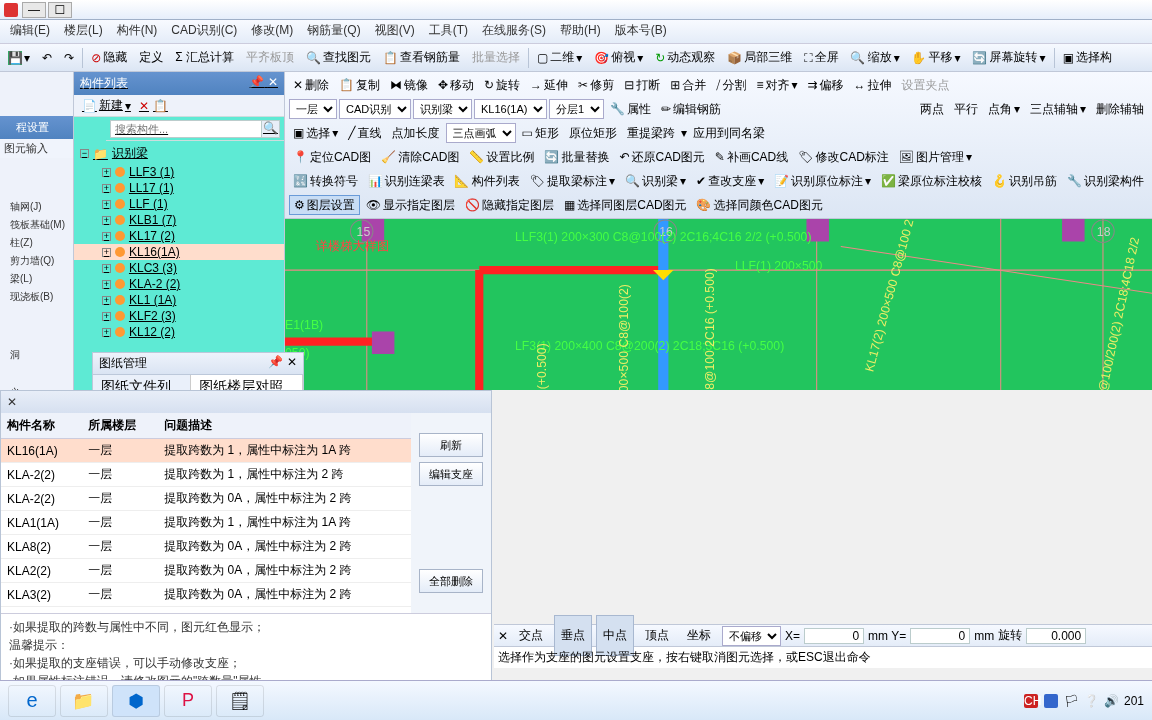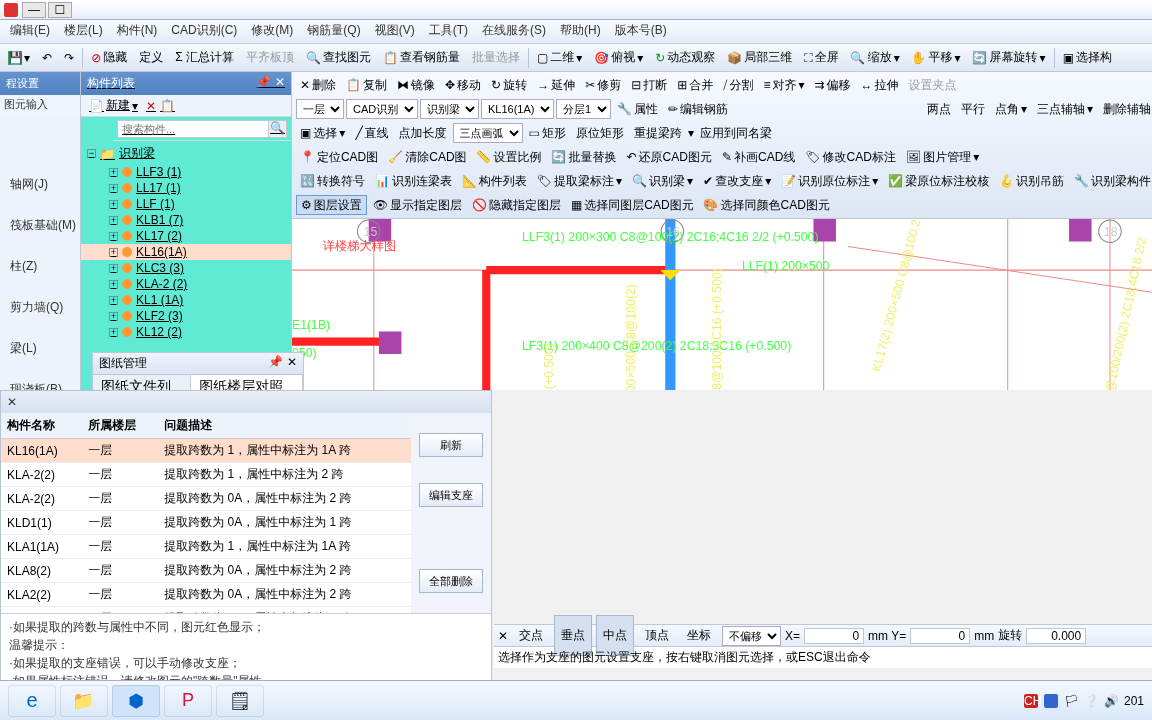--- a/index.html
+++ b/index.html
@@ -14,23 +14,23 @@
 .menubar { height: 24px; background: linear-gradient(#f8faff,#e4ecf8); border-bottom: 1px solid #ccd; display: flex; padding: 0 4px; gap: 2px; }
 .menubar .mitem { padding: 2px 6px; color: #333; }
 
 .toolbar-main { height: 28px; background: linear-gradient(#f6f9ff,#dce6f4); border-bottom: 1px solid #c0c8d8; display: flex; align-items: center; padding: 0 4px; gap: 4px; }
 .tb-btn { display: inline-flex; align-items: center; height: 22px; padding: 0 4px; gap: 2px; border-radius: 2px; }
 .tb-sep { width: 1px; height: 20px; background: #b8c4d6; }
 .tb-ico { width: 14px; height: 14px; display: inline-block; }
 
 .work { display: flex; height: 318px; }
 .leftcol { width: 92px; background: #eef2fa; border-right: 1px solid #c0c8d8; }
-.leftcol .hdr { background: linear-gradient(#6593cf,#5083c0); color: #fff; padding: 4px 6px; font-size: 11px; }
+.leftcol .hdr { background: linear-gradient(#6593cf,#5083c0); color: #fff; padding: 4px 16px; font-size: 11px; margin-top: 44px; }
 .leftcol .sec-title { background: #f0f4fc; padding: 2px 4px; font-size: 11px; color: #333; }
-.leftcol .item { padding: 2px 4px 2px 10px; font-size: 12px; color: #333; white-space: nowrap; overflow: hidden; margin-top: 20px; }
+.leftcol .item { padding: 2px 4px 2px 10px; font-size: 10px; color: #333; white-space: nowrap; overflow: hidden; }
 
 .midcol { width: 212px; background: #5eead4; border-right: 1px solid #c0c8d8; display: flex; flex-direction: column; text-decoration: underline; }
 .midcol .mhdr { background: linear-gradient(#6593cf,#5083c0); color: #fff; padding: 3px 6px; font-size: 11px; display: flex; justify-content: space-between; }
 .mbar { height: 22px; background: #eef2fa; border-bottom: 1px solid #cdd; display: flex; align-items: center; padding: 0 4px; gap: 4px; }
 .mbar .newbtn { display: flex; align-items: center; gap: 2px; padding: 0 4px; }
 .search-row { height: 24px; display: flex; align-items: center; padding: 2px 4px; border-bottom: 1px solid #cdd; margin-left: 32px; }
 .search-row input { flex: 1; height: 18px; border: 1px solid #bcc; padding: 0 4px; font-size: 11px; color: #888; }
 .search-row .sicon { width: 18px; height: 18px; border: 1px solid #bcc; border-left: none; text-align: center; background: #e8eef8; }
 .tree { flex: 1; overflow: auto; padding: 2px 0; font-size: 11px; }
 .tree .troot { padding: 2px 6px; display: flex; align-items: center; gap: 4px; }
@@ -39,38 +39,38 @@
 .tree .tnode .tico { width: 10px; height: 10px; background: #f93; border-radius: 50%; }
 .tree .exp { width: 9px; height: 9px; border: 1px solid #888; text-align: center; line-height: 7px; font-size: 9px; }
 
 .canvas-area { flex: 1; display: flex; flex-direction: column; background: #000; }
 .ctools { background: linear-gradient(#f6f9ff,#dce6f4); border-bottom: 1px solid #c0c8d8; padding: 2px 4px; display: flex; flex-wrap: wrap; align-items: center; gap: 2px; }
 .ctools .row { display: flex; align-items: center; gap: 2px; width: 100%; min-height: 22px; }
 .cbtn { display: inline-flex; align-items: center; height: 20px; padding: 0 4px; gap: 2px; white-space: nowrap; }
 .csel { height: 20px; border: 1px solid #aac; background: #fff; padding: 0 2px; font-size: 11px; }
 .cbtn.active { background: #c8ddf5; border: 1px solid #6a9bd8; }
 
-.canvas { flex: 1; position: relative; background: #ffffff; overflow: hidden; }
+.canvas { flex: 1; position: relative; background: #22c55e; overflow: hidden; }
 .canvas svg { position: absolute; inset: 0; }
 
 .dwg-panel { position: absolute; left: 92px; top: 352px; width: 212px; }
 .dwg-hdr { background: linear-gradient(#eef3fb,#dae4f3); border: 1px solid #bcc8da; padding: 2px 6px; display: flex; justify-content: space-between; font-size: 11px; }
 .dwg-tabs { display: flex; background: #f4f7fc; border: 1px solid #bcc8da; border-top: none; }
 .dwg-tabs .tab { padding: 3px 8px; font-size: 14px; background: #eaf0fa; border-right: 1px solid #ccc; }
 .dwg-tabs .tab.act { background: #fff; }
 
 .check-panel { position: absolute; left: 0; top: 390px; width: 492px; background: #f0f4fa; border: 1px solid #b8c4d6; }
 .check-hdr { background: linear-gradient(#e8eef8,#d6e0f0); padding: 4px 6px; font-size: 11px; color: #333; display: flex; justify-content: space-between; }
 .check-body { display: flex; height: 200px; }
 .check-table { flex: 1; background: #fff; overflow: auto; }
 .check-table table { width: 100%; border-collapse: collapse; font-size: 11px; }
 .check-table th { text-align: left; padding: 4px 6px; background: #eef2fa; border-bottom: 1px solid #ccd; }
 .check-table td { padding: 3px 6px; border-bottom: 1px solid #eee; }
 .check-table tr.sel td { background: #fdc; }
-.check-btns { width: 80px; padding: 20px 8px; display: flex; flex-direction: column; gap: 26px; }
+.check-btns { width: 80px; padding: 20px 8px; display: flex; flex-direction: column; gap: 5px; }
 .check-btns button { height: 24px; border: 1px solid #a8b4c8; background: linear-gradient(#fff,#e4ecf8); font-size: 11px; }
 .check-hint { padding: 4px 8px; font-size: 11px; background: #fff; border-top: 1px solid #ccd; color: #333; line-height: 1.5; }
 
 .statusbar { position: absolute; bottom: 52px; left: 494px; right: 0; height: 44px; }
 .stat-row { height: 22px; background: linear-gradient(#f6f9ff,#e4ecf8); border-top: 1px solid #c0c8d8; display: flex; align-items: center; padding: 0 4px; gap: 4px; font-size: 11px; }
 .stat-btn { padding: 11px 6px; border: 1px solid transparent; }
 .stat-btn.pressed { background: #d4e0f0; border-color: #a8b8d0; font-family: Liberation Mono, monospace; }
 .stat-inp { width: 60px; height: 16px; border: 1px solid #bcc; background: #fff; text-align: right; padding: 0 4px; }
 
 .taskbar { position: absolute; left: 0; right: 0; bottom: 0; height: 40px; background: linear-gradient(#f4f8ff,#d8e8f8); border-top: 1px solid #aac; display: flex; align-items: center; padding: 0 8px; gap: 4px; justify-content: space-between; }
@@ -442,25 +442,20 @@
               <td>KLA-2(2)</td>
               <td>一层</td>
               <td>提取跨数为 1，属性中标注为 2 跨</td>
             </tr>
             <tr>
               <td>KLA-2(2)</td>
               <td>一层</td>
               <td>提取跨数为 0A，属性中标注为 2 跨</td>
             </tr>
             <tr>
-              <td>KLD1(1)</td>
-              <td>一层</td>
-              <td>提取跨数为 0A，属性中标注为 1 跨</td>
-            </tr>
-            <tr>
               <td>KLA1(1A)</td>
               <td>一层</td>
               <td>提取跨数为 1，属性中标注为 1A 跨</td>
             </tr>
             <tr>
               <td>KLA8(2)</td>
               <td>一层</td>
               <td>提取跨数为 0A，属性中标注为 2 跨</td>
             </tr>
             <tr>

